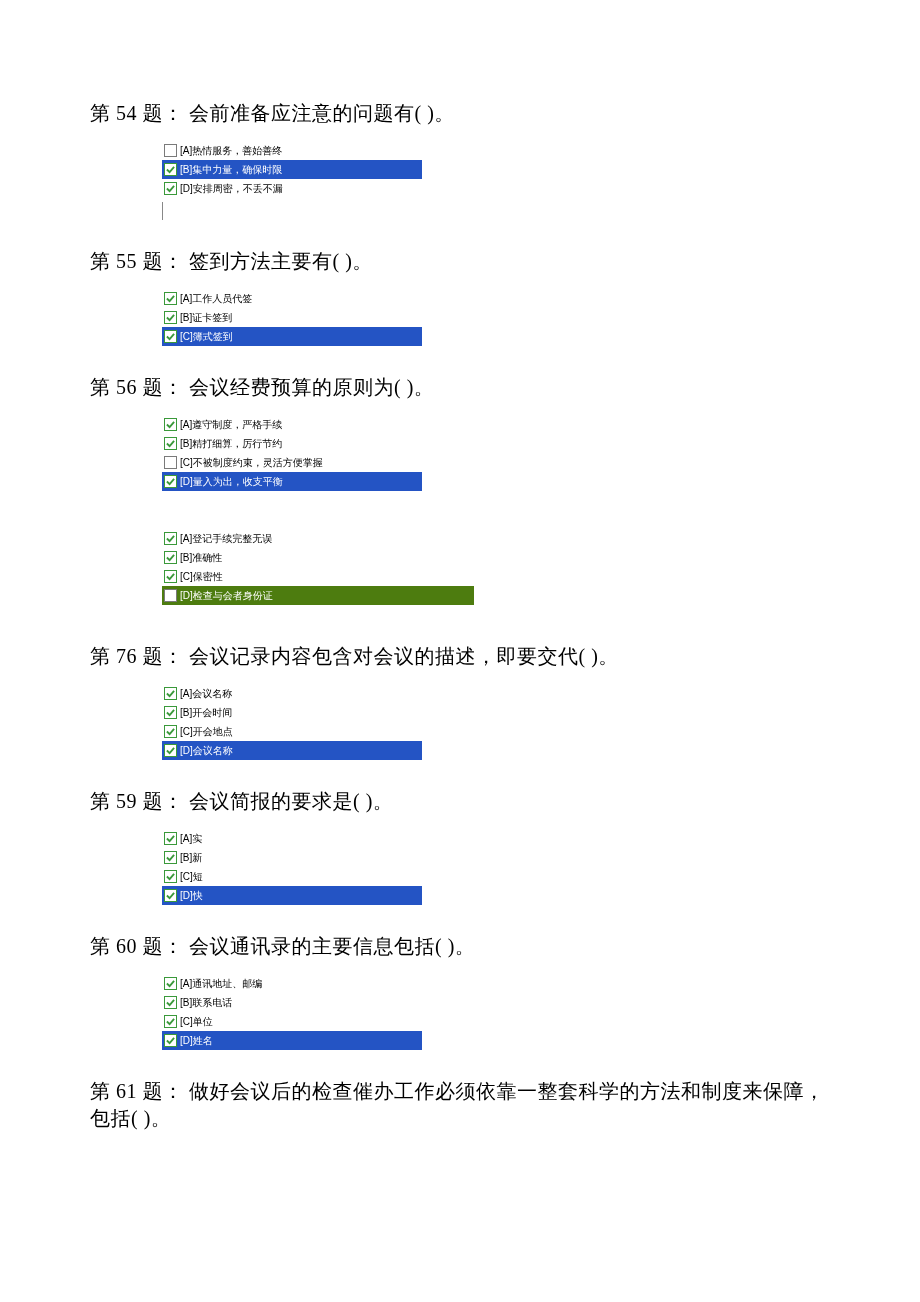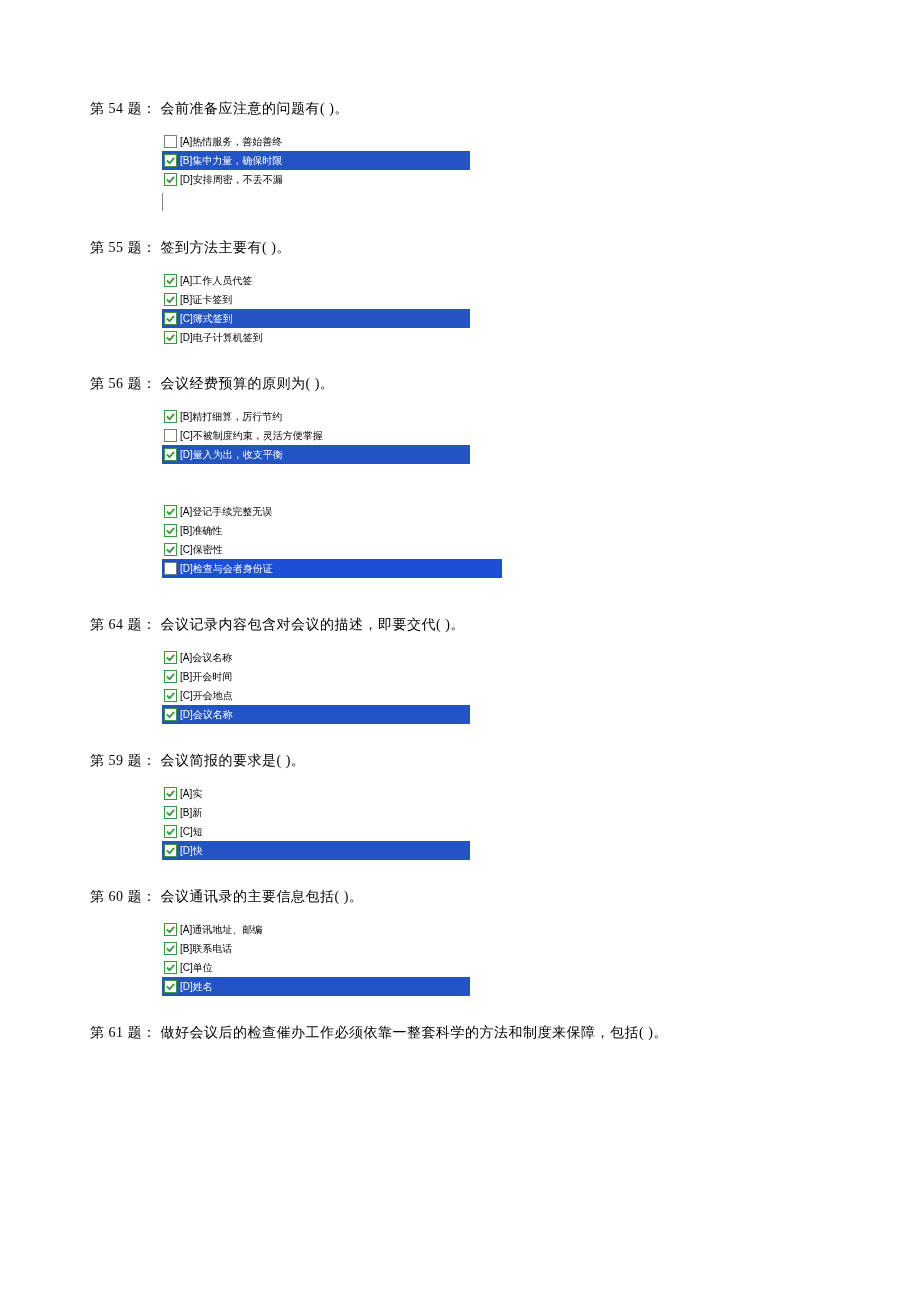--- a/index.html
+++ b/index.html
@@ -12,45 +12,45 @@
       font-size: 14px;
       background: #ffffff;
       padding: 100px 90px;
       width: 920px;
     }
     .question-block {
       margin-bottom: 28px;
     }
     .question-title {
       margin-bottom: 14px;
-      font-size: 14px;
+      font-size: 20px;
       letter-spacing: 0.5px;
     }
     .options-container {
       margin-left: 72px;
       position: relative;
     }
     .option-row {
       display: flex;
       align-items: center;
       height: 19px;
       line-height: 19px;
       font-size: 10px;
       font-family: "Microsoft YaHei", "微软雅黑", sans-serif;
       position: relative;
     }
     .option-row.highlighted {
       background: #2454c4;
       color: #ffffff;
-      width: 308px;
+      width: 260px;
     }
     .option-row.highlighted-wide {
-      background: #1d4ed8;
+      background: #4d7c0f;
       color: #ffffff;
-      width: 340px;
+      width: 312px;
     }
     .checkbox {
       display: inline-flex;
       align-items: center;
       justify-content: center;
       width: 13px;
       height: 13px;
       border: 1px solid #3a993a;
       background: #ffffff;
       margin-right: 3px;
@@ -127,33 +127,33 @@
           <span class="option-label">[B]证卡签到</span>
         </div>
         <div class="option-row highlighted">
           <span class="checkbox">
             <svg class="checkmark" viewBox="0 0 10 10">
               <path d="M1 5 L4 8 L9 2" stroke="#3a993a" stroke-width="2" fill="none"></path>
             </svg>
           </span>
           <span class="option-label">[C]簿式签到</span>
         </div>
-        <div class="option-row">
-          <span class="checkbox">
-            <svg class="checkmark" viewBox="0 0 10 10">
-              <path d="M1 5 L4 8 L9 2" stroke="#3a993a" stroke-width="2" fill="none"></path>
-            </svg>
-          </span>
-          <span class="option-label">[D]电子计算机签到</span>
-        </div>
       </div>
     </div>
     <div class="question-block" style="margin-top: 18px;">
       <div class="question-title"><span class="q-num">第 56 题：</span><span>  会议经费预算的原则为(   )。</span></div>
       <div class="options-container">
+        <div class="option-row">
+          <span class="checkbox">
+            <svg class="checkmark" viewBox="0 0 10 10">
+              <path d="M1 5 L4 8 L9 2" stroke="#3a993a" stroke-width="2" fill="none"></path>
+            </svg>
+          </span>
+          <span class="option-label">[A]遵守制度，严格手续</span>
+        </div>
         <div class="option-row">
           <span class="checkbox">
             <svg class="checkmark" viewBox="0 0 10 10">
               <path d="M1 5 L4 8 L9 2" stroke="#3a993a" stroke-width="2" fill="none"></path>
             </svg>
           </span>
           <span class="option-label">[B]精打细算，厉行节约</span>
         </div>
         <div class="option-row">
           <span class="checkbox unchecked"></span>
@@ -195,21 +195,21 @@
           </span>
           <span class="option-label">[C]保密性</span>
         </div>
         <div class="option-row highlighted-wide">
           <span class="checkbox unchecked"></span>
           <span class="option-label">[D]检查与会者身份证</span>
         </div>
       </div>
     </div>
     <div class="question-block" style="margin-top: 38px;">
-      <div class="question-title"><span class="q-num">第 64 题：</span><span>  会议记录内容包含对会议的描述，即要交代(   )。</span></div>
+      <div class="question-title"><span class="q-num">第 76 题：</span><span>  会议记录内容包含对会议的描述，即要交代(   )。</span></div>
       <div class="options-container">
         <div class="option-row">
           <span class="checkbox">
             <svg class="checkmark" viewBox="0 0 10 10">
               <path d="M1 5 L4 8 L9 2" stroke="#3a993a" stroke-width="2" fill="none"></path>
             </svg>
           </span>
           <span class="option-label">[A]会议名称</span>
         </div>
         <div class="option-row">

